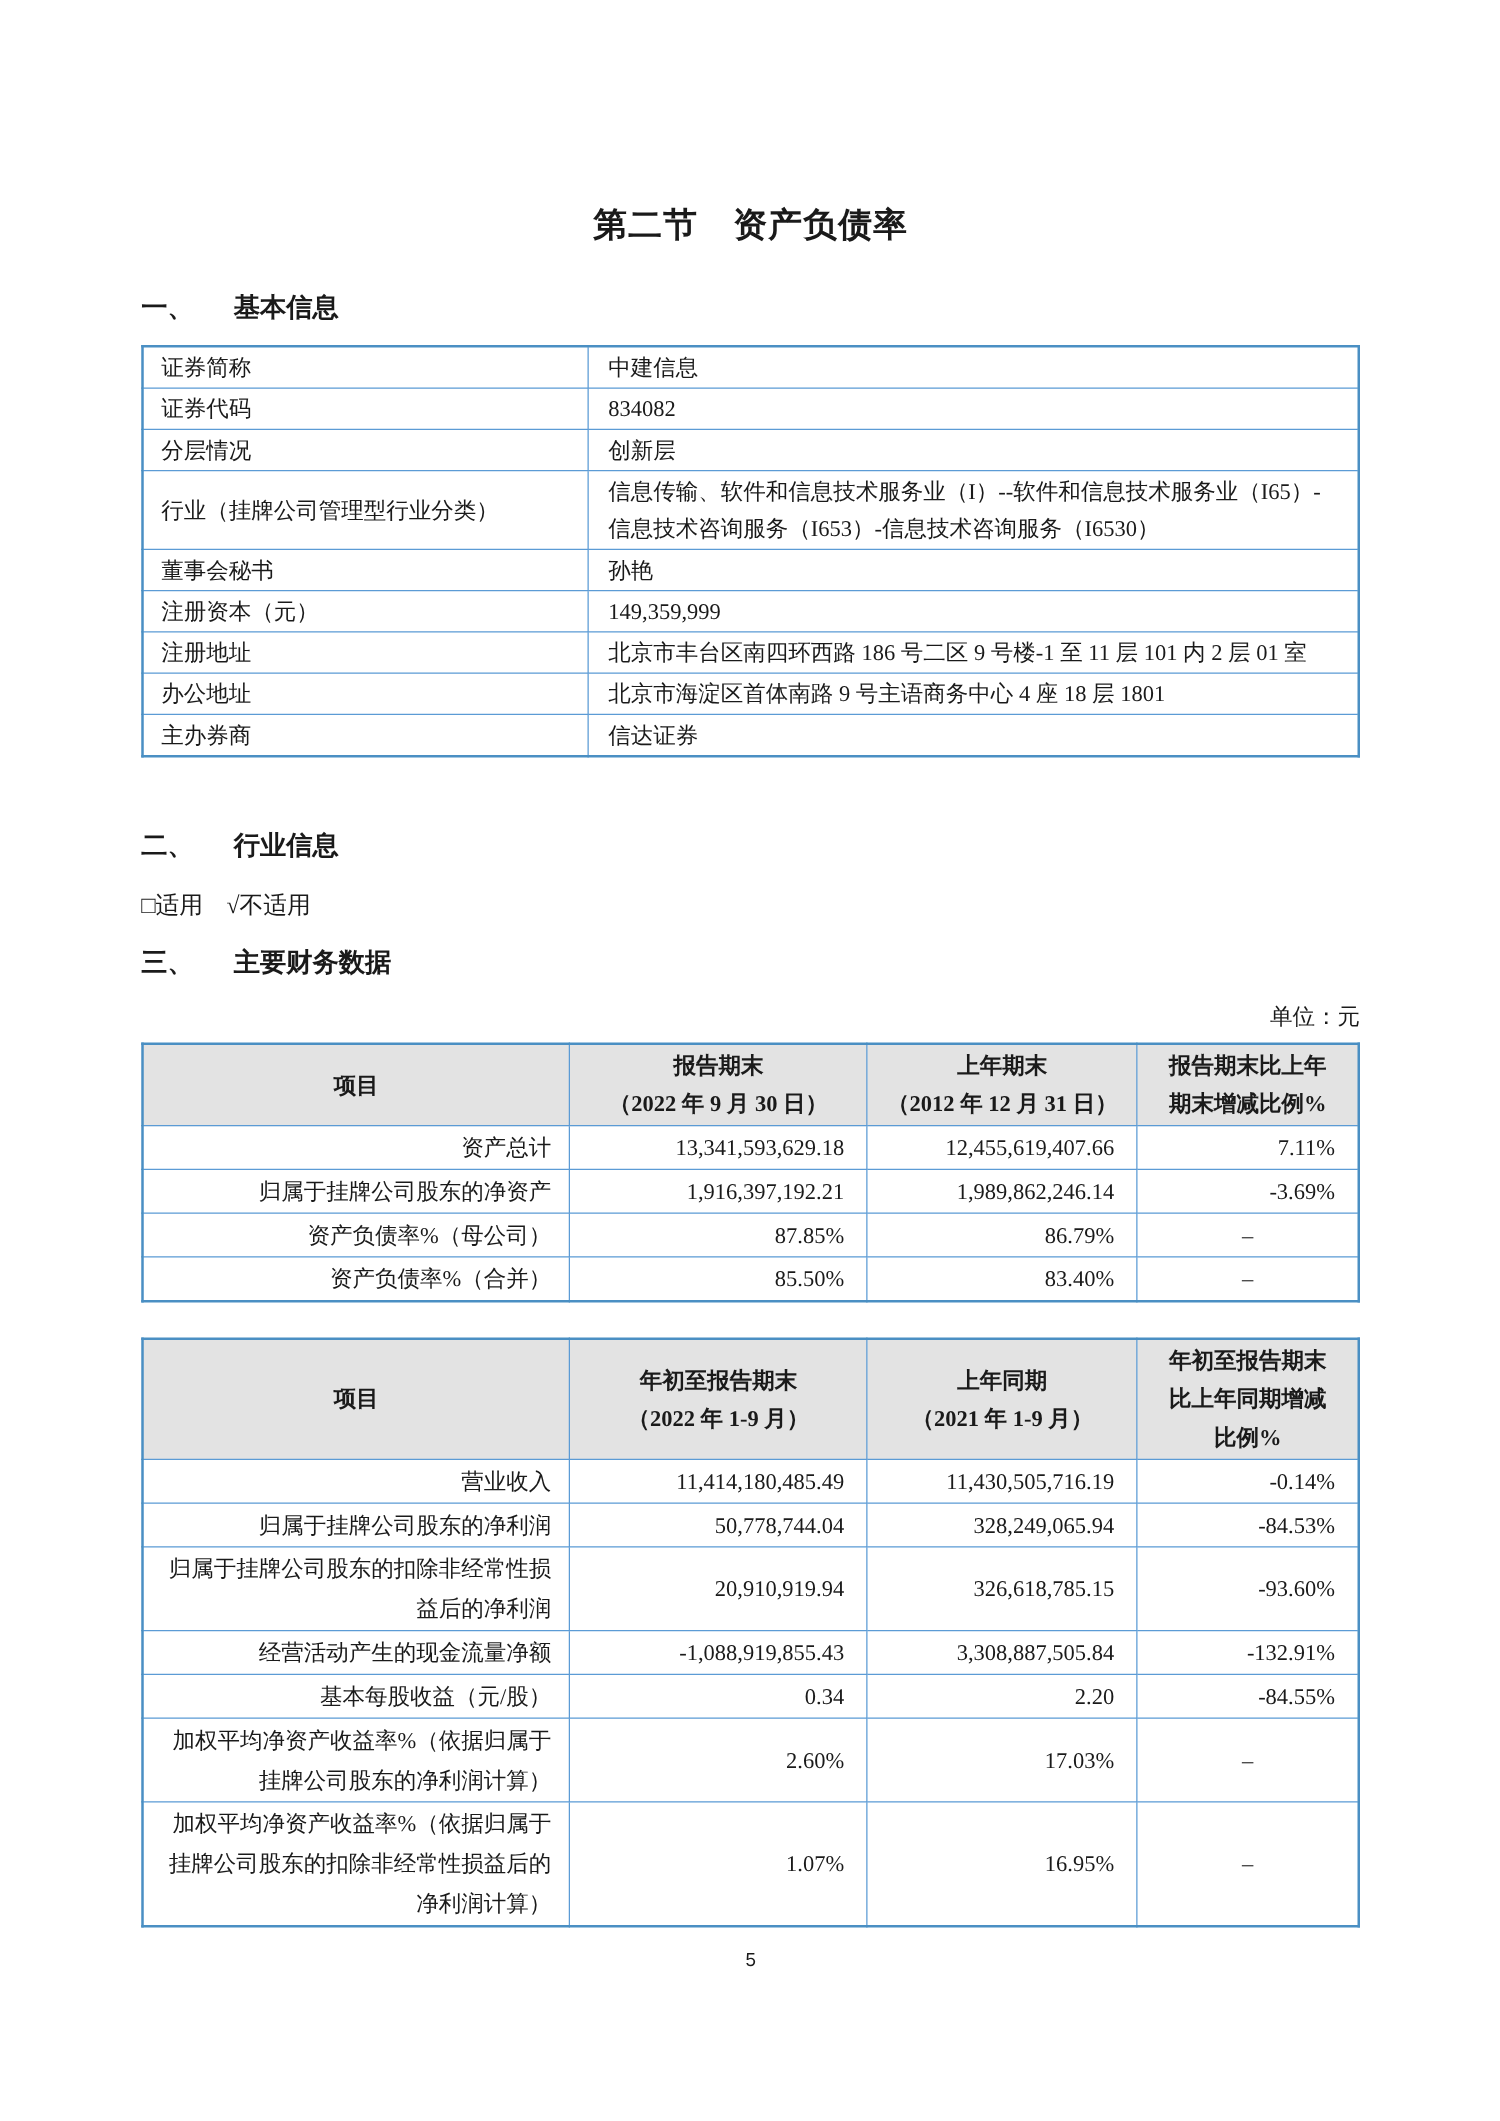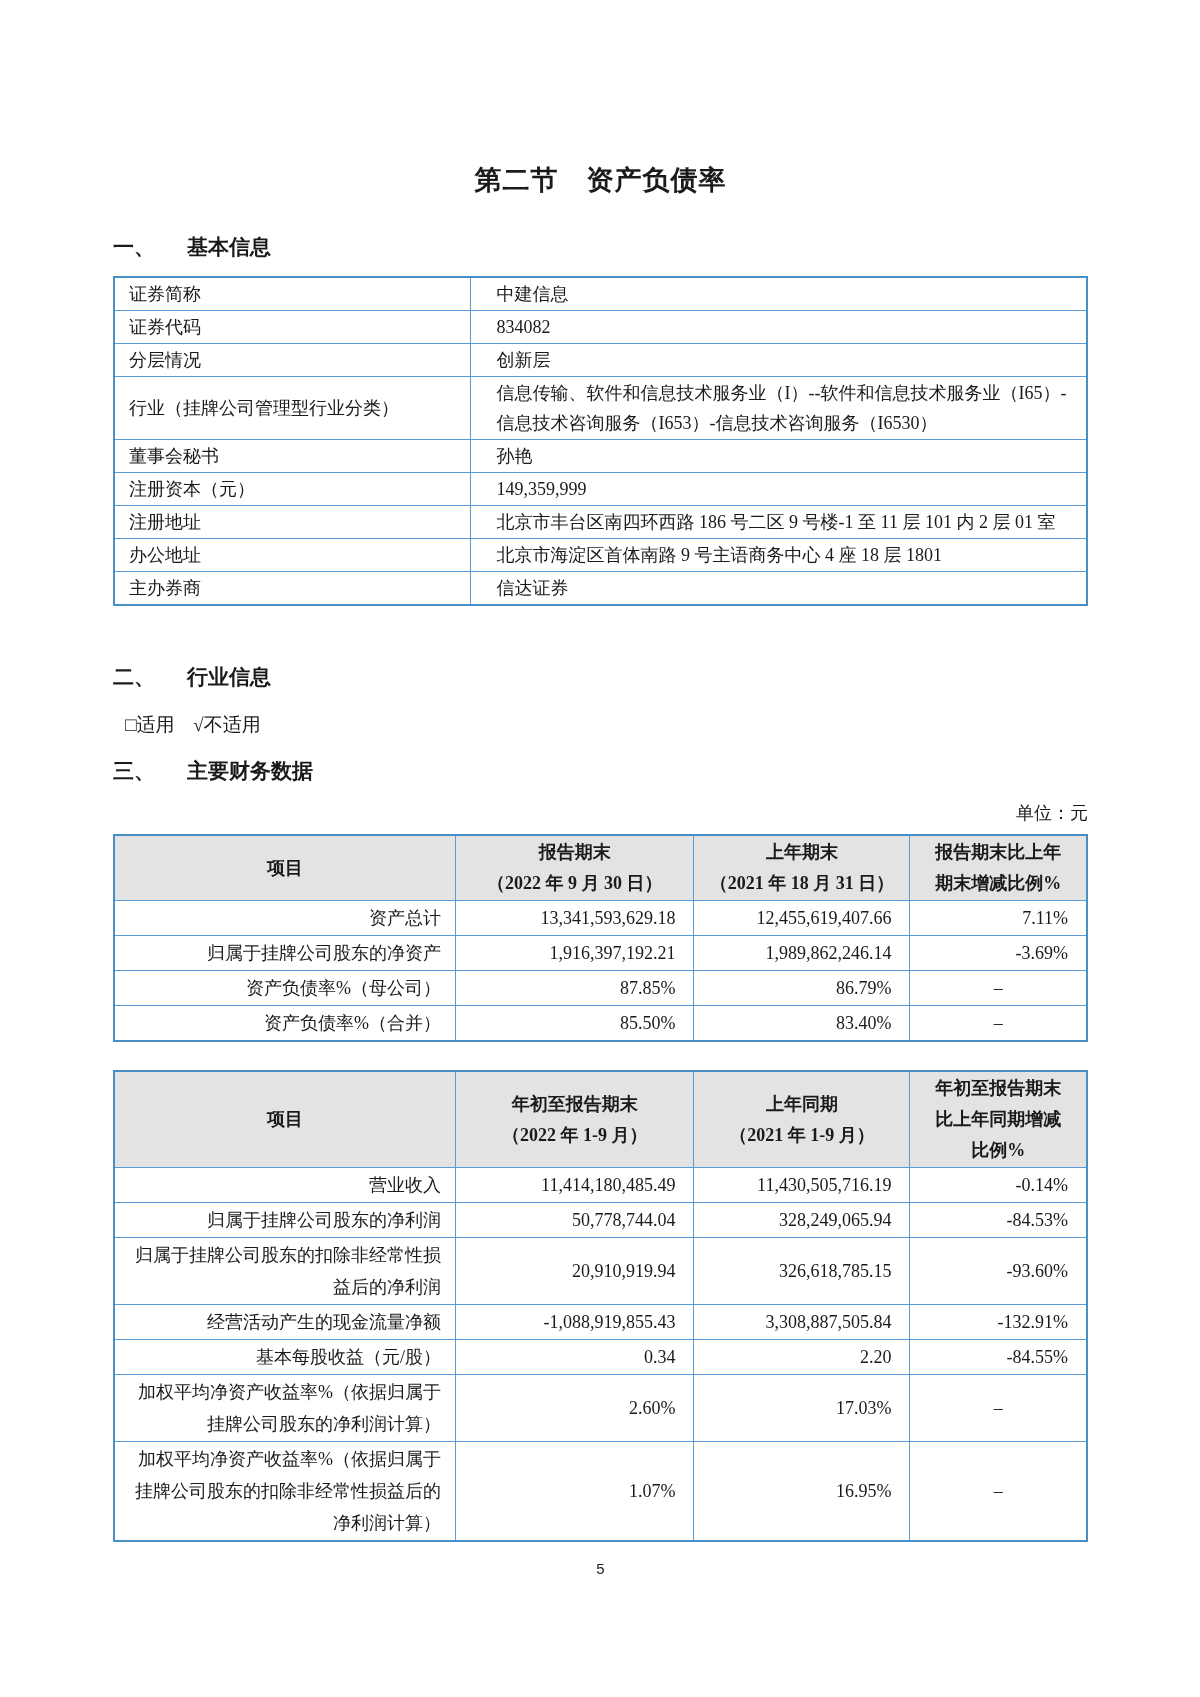--- a/index.html
+++ b/index.html
@@ -44,27 +44,26 @@
   table{width:100%;border-collapse:collapse;table-layout:fixed;}
   td,th{
     border:1px solid var(--border);
     font-size:18px;
     line-height:30px;
     padding:1px 14px;
     vertical-align:middle;
     word-break:break-all;
   }
   .info-table{margin-top:14px;border:2px solid var(--border-outer);}
-  .info-table td.val{padding-left:26px;}
+  .info-table td.val{padding-left:16px;}
 
   .applicability{
     margin-top:18px;
     font-size:19px;
     line-height:30px;
-    margin-left:12px;
   }
   .applicability .opt{margin-right:14px;}
 
   .unit-line{
     margin-top:14px;
     margin-bottom:8px;
     text-align:right;
     font-size:18px;
     line-height:26px;
   }
@@ -174,21 +173,21 @@
       <tr>
         <th>
           <div>项目</div>
         </th>
         <th>
           <div>报告期末</div>
           <div>（2022 年 9 月 30 日）</div>
         </th>
         <th>
           <div>上年期末</div>
-          <div>（2021 年 18 月 31 日）</div>
+          <div>（2012 年 12 月 31 日）</div>
         </th>
         <th>
           <div>报告期末比上年</div>
           <div>期末增减比例%</div>
         </th>
       </tr>
     </thead>
     <tbody>
       <tr>
         <td>资产总计</td>

